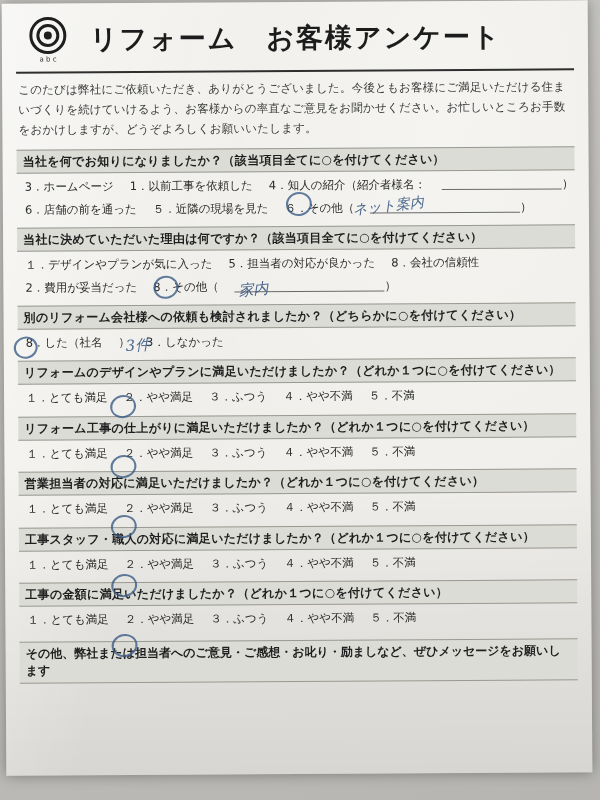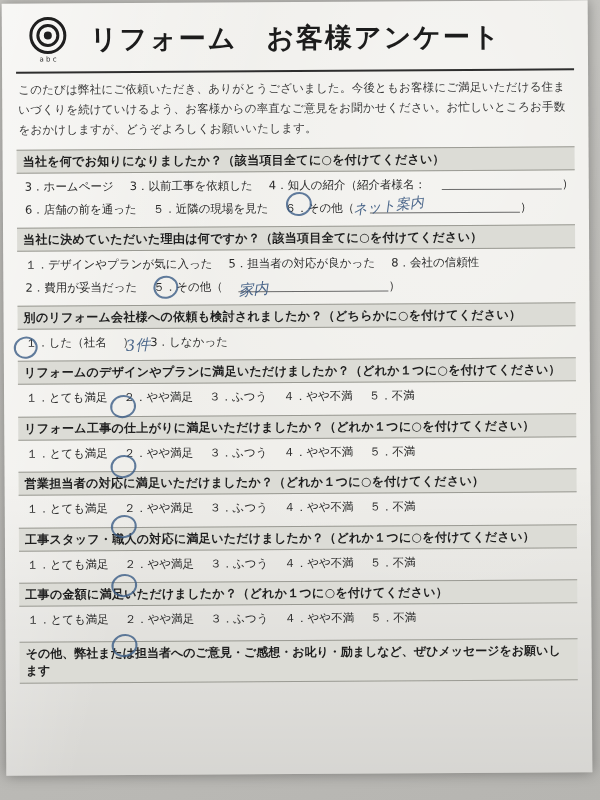--- a/index.html
+++ b/index.html
@@ -161,35 +161,35 @@
         </div>
         <div class="doc-title">リフォーム　お客様アンケート</div>
       </div>
 
       <div class="intro">このたびは弊社にご依頼いただき、ありがとうございました。今後ともお客様にご満足いただける住まいづくりを続けていけるよう、お客様からの率直なご意見をお聞かせください。お忙しいところお手数をおかけしますが、どうぞよろしくお願いいたします。</div>
 
       <div id="questions">
           <div class="qblock">
             <div class="qhead">当社を何でお知りになりましたか？（該当項目全てに○を付けてください）</div>
             <div class="qbody">
-              <div class="row"><span class="opt">3．ホームページ</span><span class="opt">3．以前工事を依頼した</span><span class="opt">4．知人の紹介（紹介者様名：</span><span class="blank-line" style="width: 120px;"></span><span class="opt">）</span></div>
+              <div class="row"><span class="opt">3．ホームページ</span><span class="opt">1．以前工事を依頼した</span><span class="opt">4．知人の紹介（紹介者様名：</span><span class="blank-line" style="width: 120px;"></span><span class="opt">）</span></div>
               <div class="row"><span class="opt">6．店舗の前を通った</span><span class="opt">５．近隣の現場を見た</span><span class="opt">６．その他（</span><span class="blank-line" style="width: 150px;"></span><span class="opt">）</span></div>
             </div>
           </div>
           <div class="qblock">
             <div class="qhead">当社に決めていただいた理由は何ですか？（該当項目全てに○を付けてください）</div>
             <div class="qbody">
               <div class="row"><span class="opt">１．デザインやプランが気に入った</span><span class="opt">5．担当者の対応が良かった</span><span class="opt">8．会社の信頼性</span></div>
-              <div class="row"><span class="opt">2．費用が妥当だった</span><span class="opt">５．その他（</span><span class="blank-line" style="width: 150px;"></span><span class="opt">）</span></div>
+              <div class="row"><span class="opt">2．費用が妥当だった</span><span class="opt">8．その他（</span><span class="blank-line" style="width: 150px;"></span><span class="opt">）</span></div>
             </div>
           </div>
           <div class="qblock">
             <div class="qhead">別のリフォーム会社様への依頼も検討されましたか？（どちらかに○を付けてください）</div>
             <div class="qbody">
-              <div class="row"><span class="opt">１．した（社名</span><span class="opt">）</span><span class="opt">3．しなかった</span></div>
+              <div class="row"><span class="opt">8．した（社名</span><span class="opt">）</span><span class="opt">3．しなかった</span></div>
             </div>
           </div>
           <div class="qblock">
             <div class="qhead">リフォームのデザインやプランに満足いただけましたか？（どれか１つに○を付けてください）</div>
             <div class="qbody">
               <div class="row"><span class="opt">１．とても満足</span><span class="opt">２．やや満足</span><span class="opt">３．ふつう</span><span class="opt">４．やや不満</span><span class="opt">５．不満</span></div>
             </div>
           </div>
           <div class="qblock">
             <div class="qhead">リフォーム工事の仕上がりに満足いただけましたか？（どれか１つに○を付けてください）</div>

